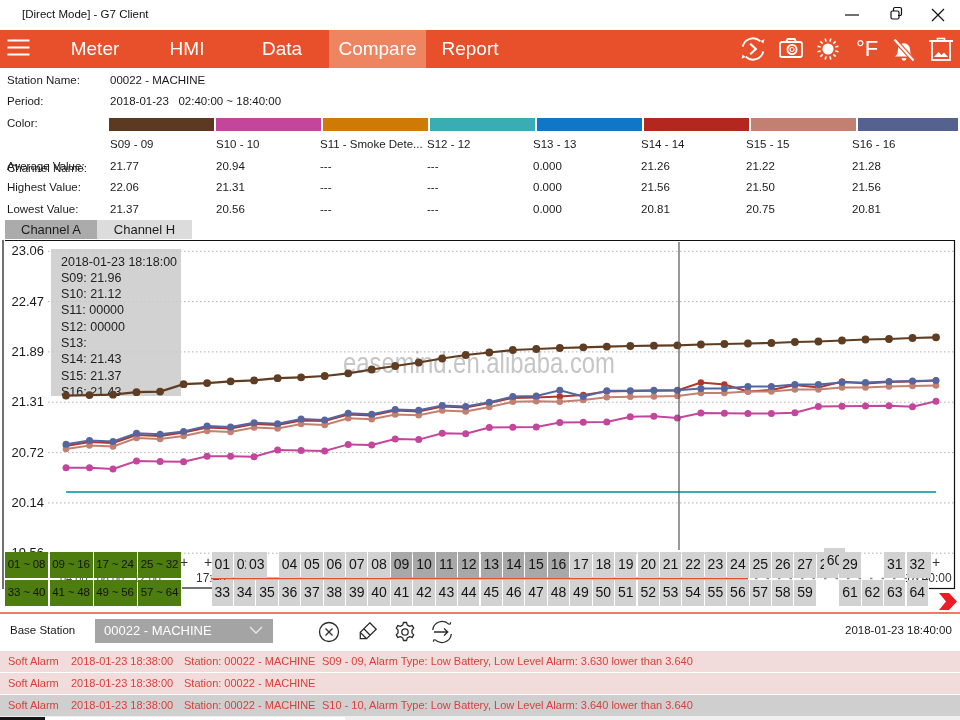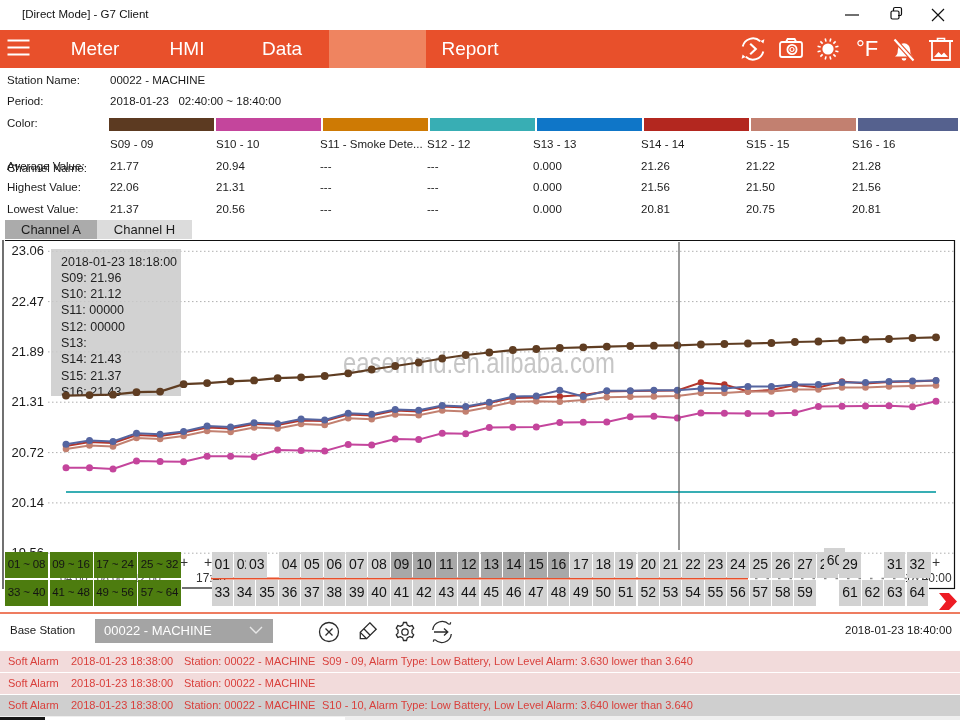--- a/index.html
+++ b/index.html
@@ -38,20 +38,21 @@
   </svg>
 </div>
 <div id="nav">
   <div id="compare-hl"></div>
   <svg class="abs" style="left:7px; top:9px;" width="24" height="18" viewBox="0 0 24 18">
     <path d="M0.5 1.5 h22 M0.5 8.5 h22 M0.5 15.5 h22" stroke="#fff" stroke-width="2.2"></path>
   </svg>
   <div class="item" style="left:55px; width:80px;">Meter</div>
   <div class="item" style="left:152px; width:70px;">HMI</div>
   <div class="item" style="left:247px; width:70px;">Data</div>
+  <div class="item" style="left:329px; width:97px;">Compare</div>
   <div class="item" style="left:432px; width:76px;">Report</div>
   <svg class="abs" style="left:736px; top:3px;" width="222" height="32" viewBox="0 0 222 32">
 
     <g transform="translate(17,16)" stroke="#fff" fill="none" stroke-width="1.9">
       <path d="M -10.3 -2.5 A 10.6 10.6 0 0 1 7.2 -7.8"></path>
       <path d="M 10.3 2.5 A 10.6 10.6 0 0 1 -7.2 7.8"></path>
       <path d="M -2.8 -5.2 L 2.8 0 L -2.8 5.2" stroke-width="2.1"></path>
       <path d="M 7.4 -8 l 3 2.6 l 1 -4.4 z" fill="#fff" stroke="none"></path>
       <path d="M -7.4 8 l -3 -2.6 l -1 4.4 z" fill="#fff" stroke="none"></path>
     </g>

